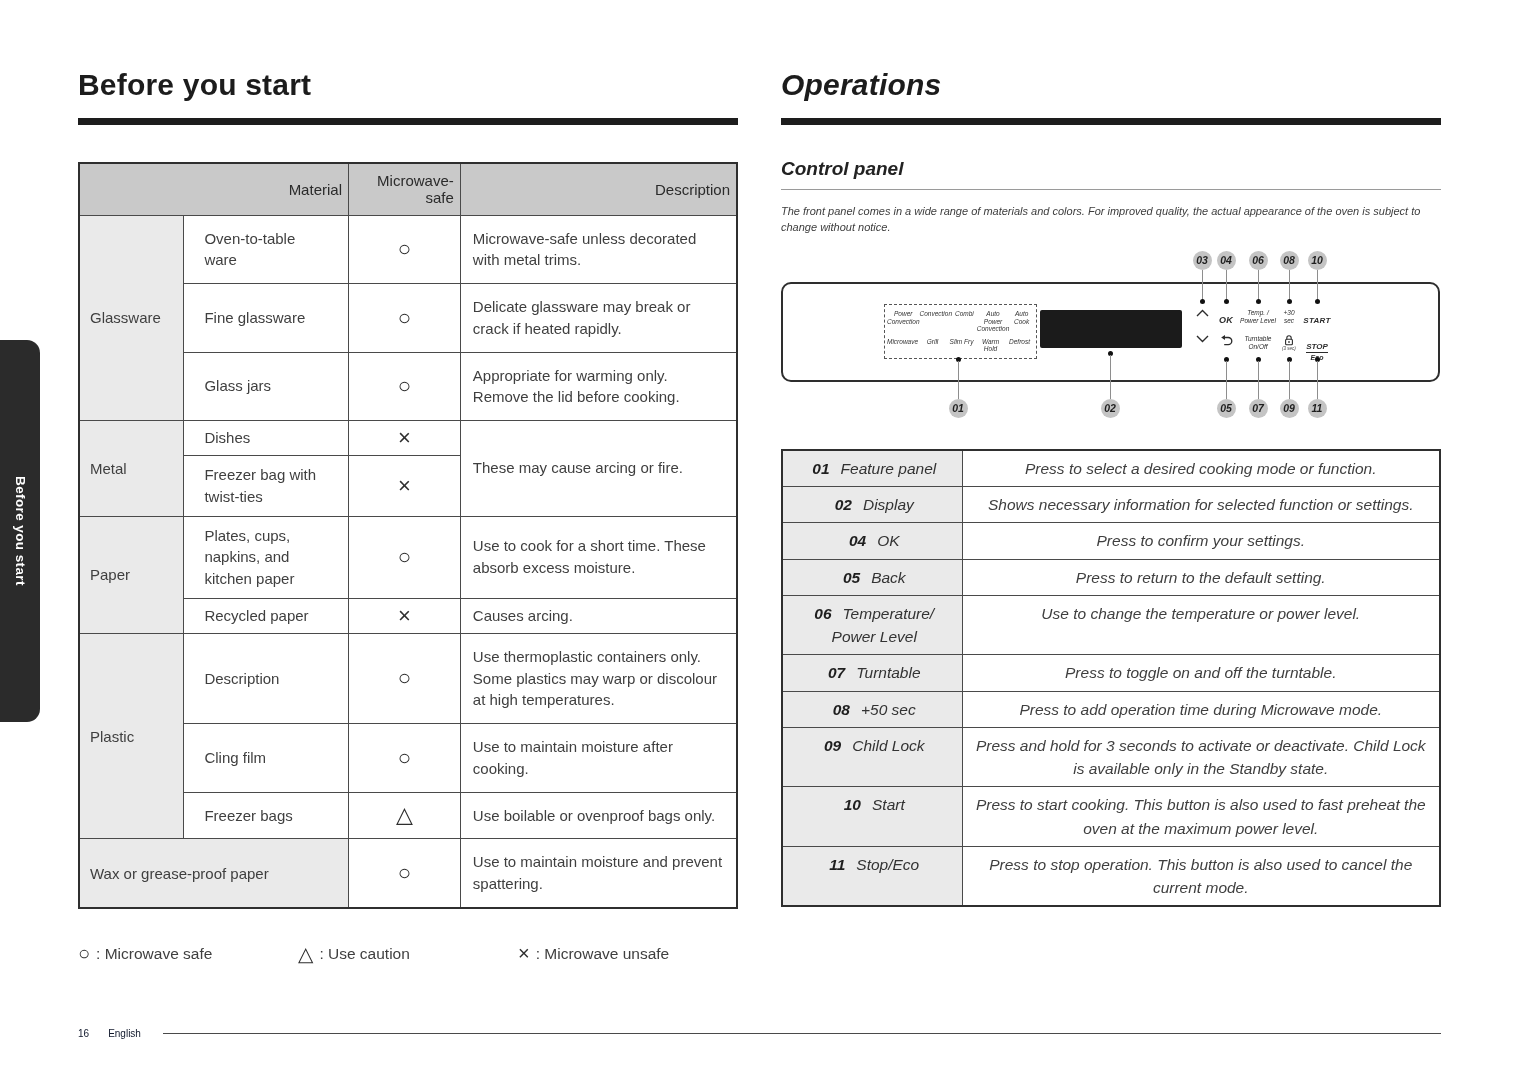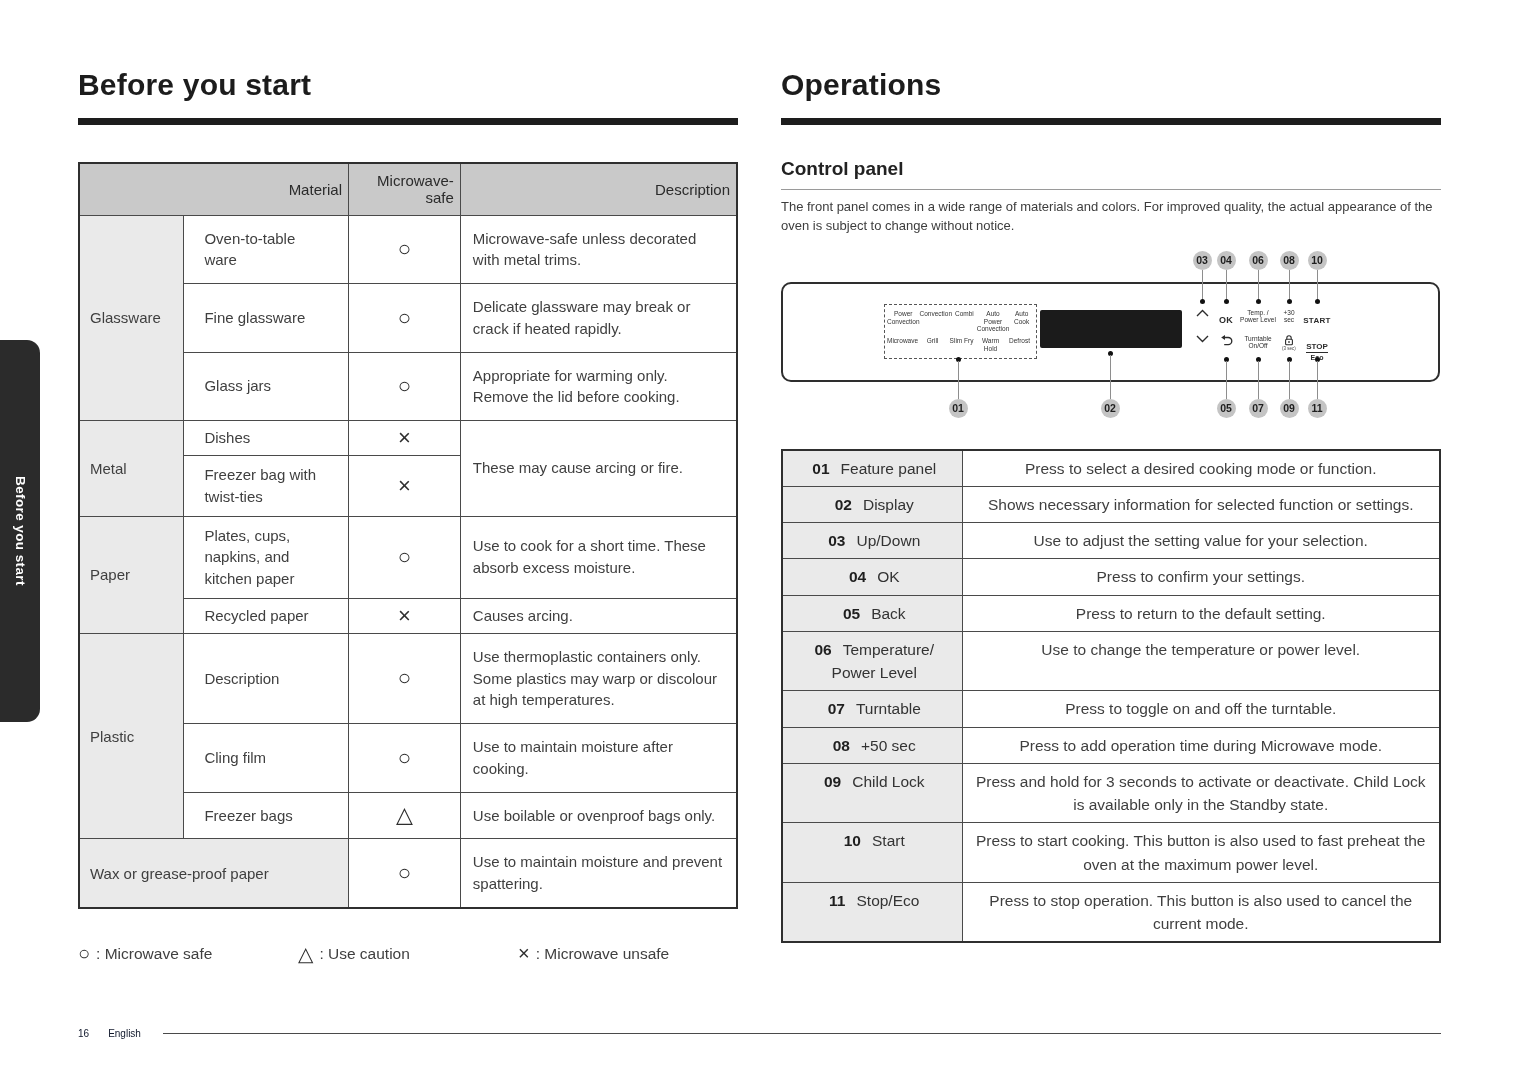--- a/index.html
+++ b/index.html
@@ -2,21 +2,21 @@
 <html><head>
 <meta charset="utf-8">
 <style>
   * { margin:0; padding:0; box-sizing:border-box; }
   html,body { width:1518px; height:1075px; background:#fff;
     font-family:"Liberation Sans","DejaVu Sans",sans-serif; color:#3c3c3c; }
   .page { position:relative; width:1518px; height:1075px; overflow:hidden; background:#fff; }
 
   
   .col-left  { position:absolute; left:78px;  top:68px; width:660px; }
-  .col-right { position:absolute; left:781px; top:68px; width:660px; }
+  .col-right { position:absolute; left:781px; top:68px; width:660px;font-style:italic; }
   h1.sec-title { font-size:30px; font-weight:600; color:#1c1c1c; letter-spacing:.2px; }
   .title-bar { margin-top:16px; height:7px; background:#1d1d1d; }
 
   
   table.mat { border-collapse:collapse; width:660px; margin-top:37px;
     font-size:15px; color:#3f3f3f; border:2px solid #2f2f2f; }
   table.mat th, table.mat td { border:1px solid #4a4a4a; vertical-align:middle; }
   table.mat th { background:#c9c9c9; font-weight:400; color:#2b2b2b; text-align:right; height:52px; padding:4px 6px; }
   td.cat { background:#eaeaea; padding:6px 10px; width:105px; }
   td.item { padding:8px 20px; width:165px; line-height:1.45; }
@@ -26,21 +26,21 @@
   td.cat.waxcell { padding:8px 10px; }
 
   
   .legend { display:flex; margin-top:33px; font-size:15.5px; color:#3f3f3f; }
   .leg-item { width:222px; display:flex; align-items:center; }
   .leg-sym { font-size:20px; color:#2e2e2e; margin-right:6px; }
 
   
   h2.sub-title { margin-top:33px; font-size:19px; font-weight:700; color:#222;
     border-bottom:1px solid #9a9a9a; padding-bottom:9px; }
-  p.intro { margin-top:8px; font-size:13px; line-height:1.45; color:#3d3d3d; }
+  p.intro { margin-top:14px; font-size:11px; line-height:1.45; color:#3d3d3d; }
 
   
   .diagram { position:relative; margin-top:13px; width:660px; height:172px; }
   .panel-rect { position:absolute; left:0; top:33px; width:659px; height:100px;
     border:2px solid #2e2e2e; border-radius:10px; background:#fff; }
   .feature-box { position:absolute; left:103px; top:55px; width:153px; height:55px;
     border:1px dashed #555; display:flex; flex-direction:column; justify-content:space-around;
     padding:3px 2px; }
   .f-row { display:flex; }
   .f-row span { flex:1; text-align:center; font-size:6.5px; line-height:1.15; color:#333; }
@@ -292,24 +292,20 @@
       <tr>
         <td class="key"><span class="num">01</span><span class="lbl">Feature panel</span></td>
         <td class="cdesc">Press to select a desired cooking mode or function.</td>
       </tr>
 
       <tr>
         <td class="key"><span class="num">02</span><span class="lbl">Display</span></td>
         <td class="cdesc">Shows necessary information for selected function or settings.</td>
       </tr>
 
-      <tr>
-        <td class="key"><span class="num">03</span><span class="lbl">Up/Down</span></td>
-        <td class="cdesc">Use to adjust the setting value for your selection.</td>
-      </tr>
 
       <tr>
         <td class="key"><span class="num">04</span><span class="lbl">OK</span></td>
         <td class="cdesc">Press to confirm your settings.</td>
       </tr>
 
       <tr>
         <td class="key"><span class="num">05</span><span class="lbl">Back</span></td>
         <td class="cdesc">Press to return to the default setting.</td>
       </tr>

